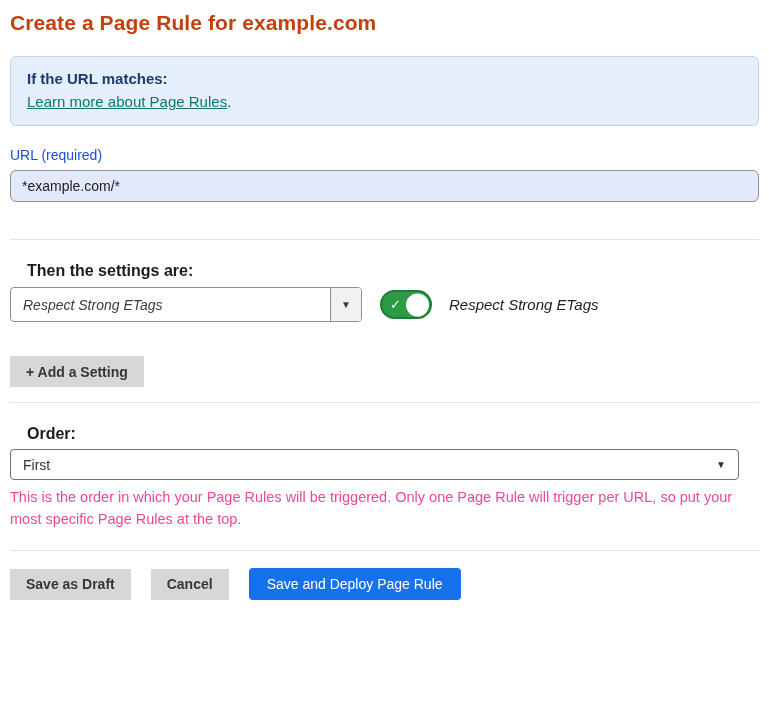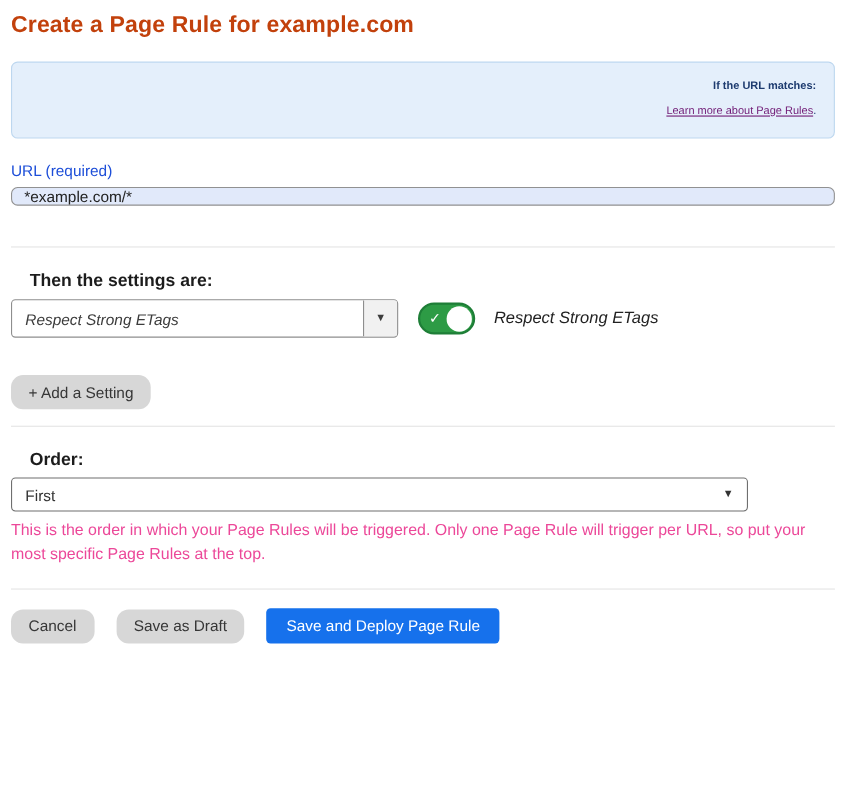--- a/index.html
+++ b/index.html
@@ -17,36 +17,35 @@
     letter-spacing: 0.1px; margin-top: 1px;
   }
 
   .info-box {
     margin-top: 21px;
     background: #e4effb;
     border: 1px solid #bdd7ef;
     border-radius: 6px;
     padding: 10px 16px 12px 16px;
     color: #1d3b6f;
-    font-size: 10px;
+    font-size: 15px;
     line-height: 23px;
-    text-align: right;
   }
   .info-heading { font-weight: 700; }
-  .info-link { color: #701a75; text-decoration: underline; cursor: pointer; }
+  .info-link { color: #0f766e; text-decoration: underline; cursor: pointer; }
 
   .field-label {
     display: block;
     font-size: 14px; color: #1d4ed8;
     margin-top: 21px;
   }
 
   .url-input {
     display: block;
-    width: 749px; height: 17px;
+    width: 749px; height: 32px;
     margin-top: 7px;
     background: #e1e9fa;
     border: 1px solid #919191;
     border-radius: 6px;
     padding: 0 11px;
     font-family: "Liberation Sans", sans-serif;
     font-size: 14px; color: #222222;
   }
 
   .divider { border: none; border-top: 1px solid #e4e4e4; margin-top: 37px; }
@@ -99,31 +98,32 @@
     position: absolute; right: 1px; top: 50%;
     transform: translateY(-50%);
     width: 23px; height: 23px;
     background: #ffffff; border-radius: 50%;
   }
   .toggle-label { margin-left: 17px; font-size: 15px; color: #222222; }
 
   .gray-btn {
     height: 31px;
     background: #d7d7d7;
-    border: none; border-radius: 11px;
+    border: none; border-radius: 0;
     padding: 0 16px;
     font-family: "Liberation Sans", sans-serif;
     font-size: 14px; color: #363636;
     cursor: pointer;
+    font-weight: bold;
   }
   .add-setting-btn { margin-top: 34px; }
 
   .order-select {
     display: flex; align-items: center; justify-content: space-between;
-    width: 670px; height: 31px;
+    width: 729px; height: 31px;
     margin-top: 6px;
     background: #ffffff;
     border: 1px solid #6f6f6f;
     border-radius: 4px;
     padding: 0 12px;
     font-size: 14px; color: #333333;
     cursor: pointer;
   }
   .order-select .arrow { font-size: 10px; color: #333333; }
 
@@ -188,18 +188,18 @@
   <div class="order-select">
     <span>First</span>
     <span class="arrow">▼</span>
   </div>
 
   <p class="help-text">This is the order in which your Page Rules will be triggered. Only one Page Rule will trigger per URL, so put your most specific Page Rules at the top.</p>
 
   <hr class="divider d3">
 
   <div class="actions">
+    <button class="gray-btn">Save as Draft</button>
     <button class="gray-btn">Cancel</button>
-    <button class="gray-btn">Save as Draft</button>
     <button class="blue-btn">Save and Deploy Page Rule</button>
   </div>
 
 </div>
 
 </body></html>

